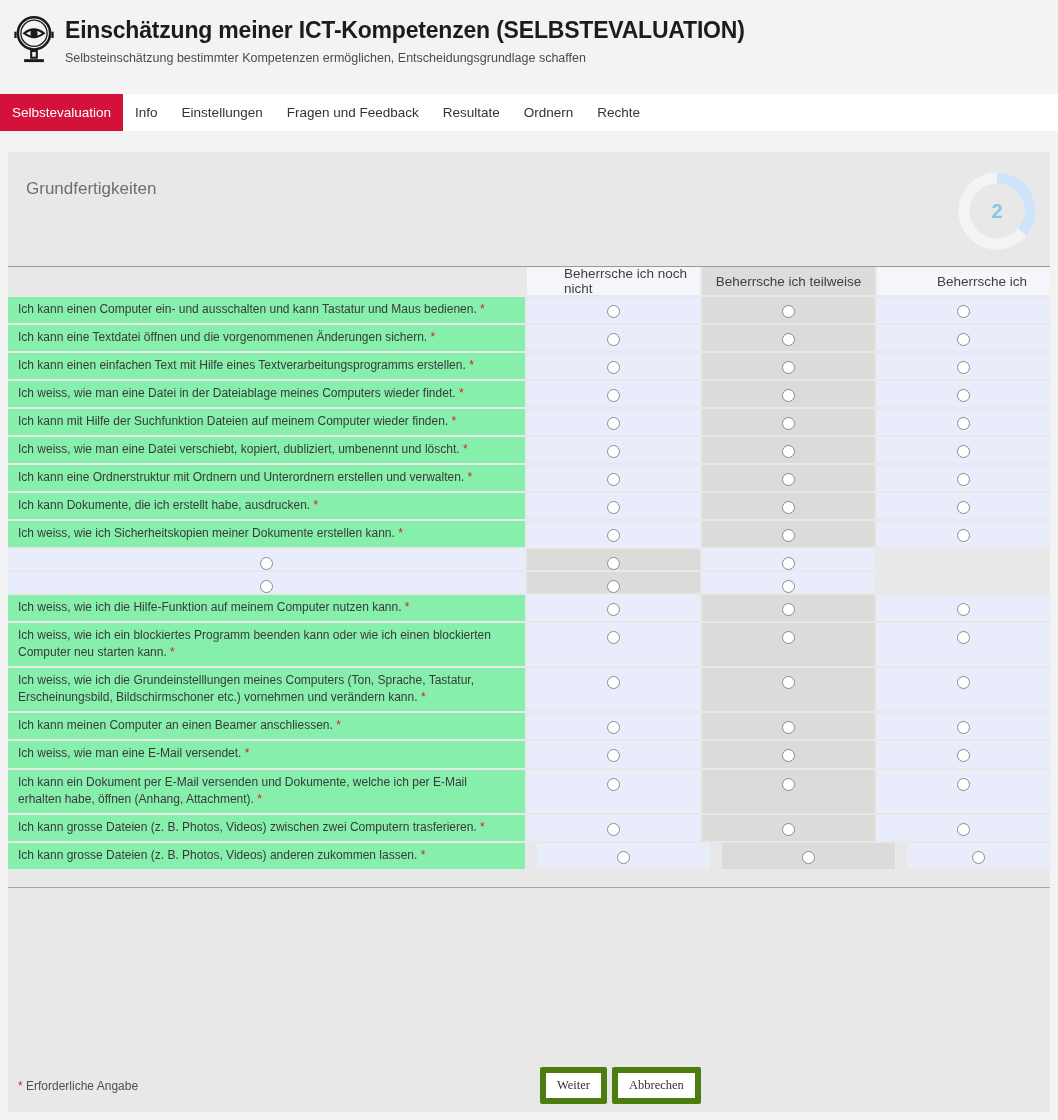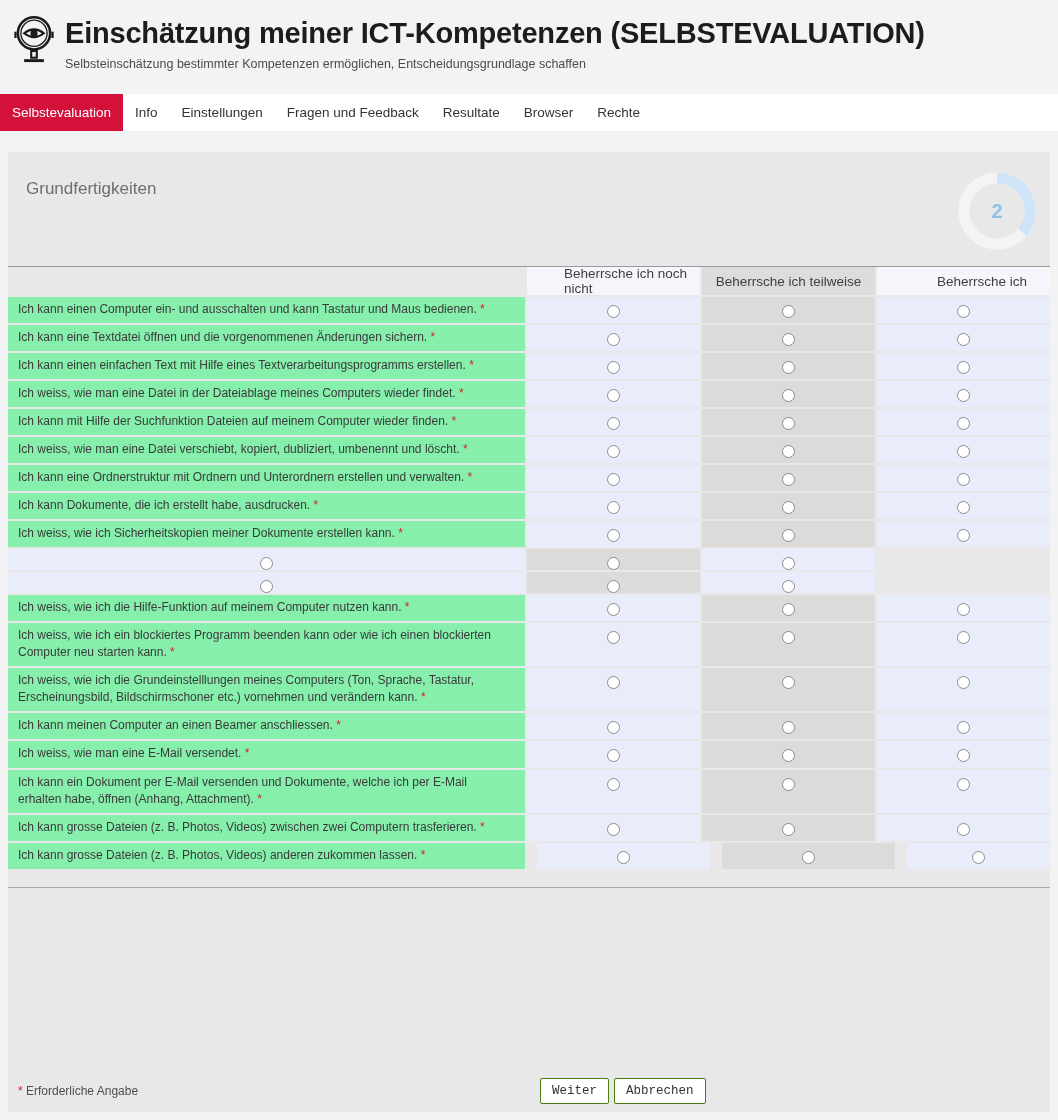--- a/index.html
+++ b/index.html
@@ -8,21 +8,21 @@
     width: 1058px; height: 1120px;
     background: #f3f3f3;
     font-family: "Liberation Sans", "DejaVu Sans", sans-serif;
     overflow: hidden;
   }
 
   
   .app-header { display: flex; align-items: flex-start; padding: 11px 14px 0 10px; height: 94px; }
   .logo { width: 48px; height: 54px; flex: none; margin-top: 2px; }
   .header-text { padding-left: 7px; }
-  .page-title { margin: 6px 0 7px; font-size: 29px; font-weight: bold; color: #1c1c1c; letter-spacing: -0.2px; }
+  .page-title { margin: 6px 0 7px; font-size: 23px; font-weight: bold; color: #1c1c1c; letter-spacing: -0.2px; }
   .page-subtitle { margin: 0; font-size: 12.5px; color: #4b4b4b; }
 
   
   .nav { background: #ffffff; height: 37px; display: flex; align-items: stretch; }
   .nav-tab {
     display: flex; align-items: center;
     padding: 0 12px; font-size: 13.5px; color: #333; cursor: pointer; white-space: nowrap;
   }
   .nav-tab.active { background: #d4113b; color: #fff; }
 
@@ -77,22 +77,22 @@
   .form-footer {
     margin-top: auto;
     flex: none;
     display: grid; grid-template-columns: 517px 1fr;
     align-items: center;
     padding: 5px 0 8px 0;
   }
   .required-note { padding-left: 10px; font-size: 12px; color: #4f4f4f; }
   .button-bar { padding-left: 15px; display: flex; gap: 5px; }
   .btn {
-    background: #fff; border: 1px solid #4d7c0f; border-radius: 2px;
-    font-family: Liberation Mono, monospace; font-size: 12.5px; color: #333;
+    background: #fff; border: 6px solid #4d7c0f; border-radius: 2px;
+    font-family: Liberation Serif, serif; font-size: 12.5px; color: #333;
     padding: 5px 11px; cursor: pointer;
   }
 </style>
 </head>
 <body>
 
 <header class="app-header">
   <span class="logo">
     <svg viewBox="0 0 46 50" width="48" height="52">
       <g fill="none" stroke="#1a1a1a">
@@ -128,21 +128,21 @@
 
   <div class="nav-tab">
       <span>Fragen und Feedback</span>
     </div>
 
   <div class="nav-tab">
       <span>Resultate</span>
     </div>
 
   <div class="nav-tab">
-      <span>Browser</span>
+      <span>Ordnern</span>
     </div>
 
   <div class="nav-tab">
       <span>Rechte</span>
     </div>
 </nav>
 
 <main class="content">
 
   <div class="section-header">

